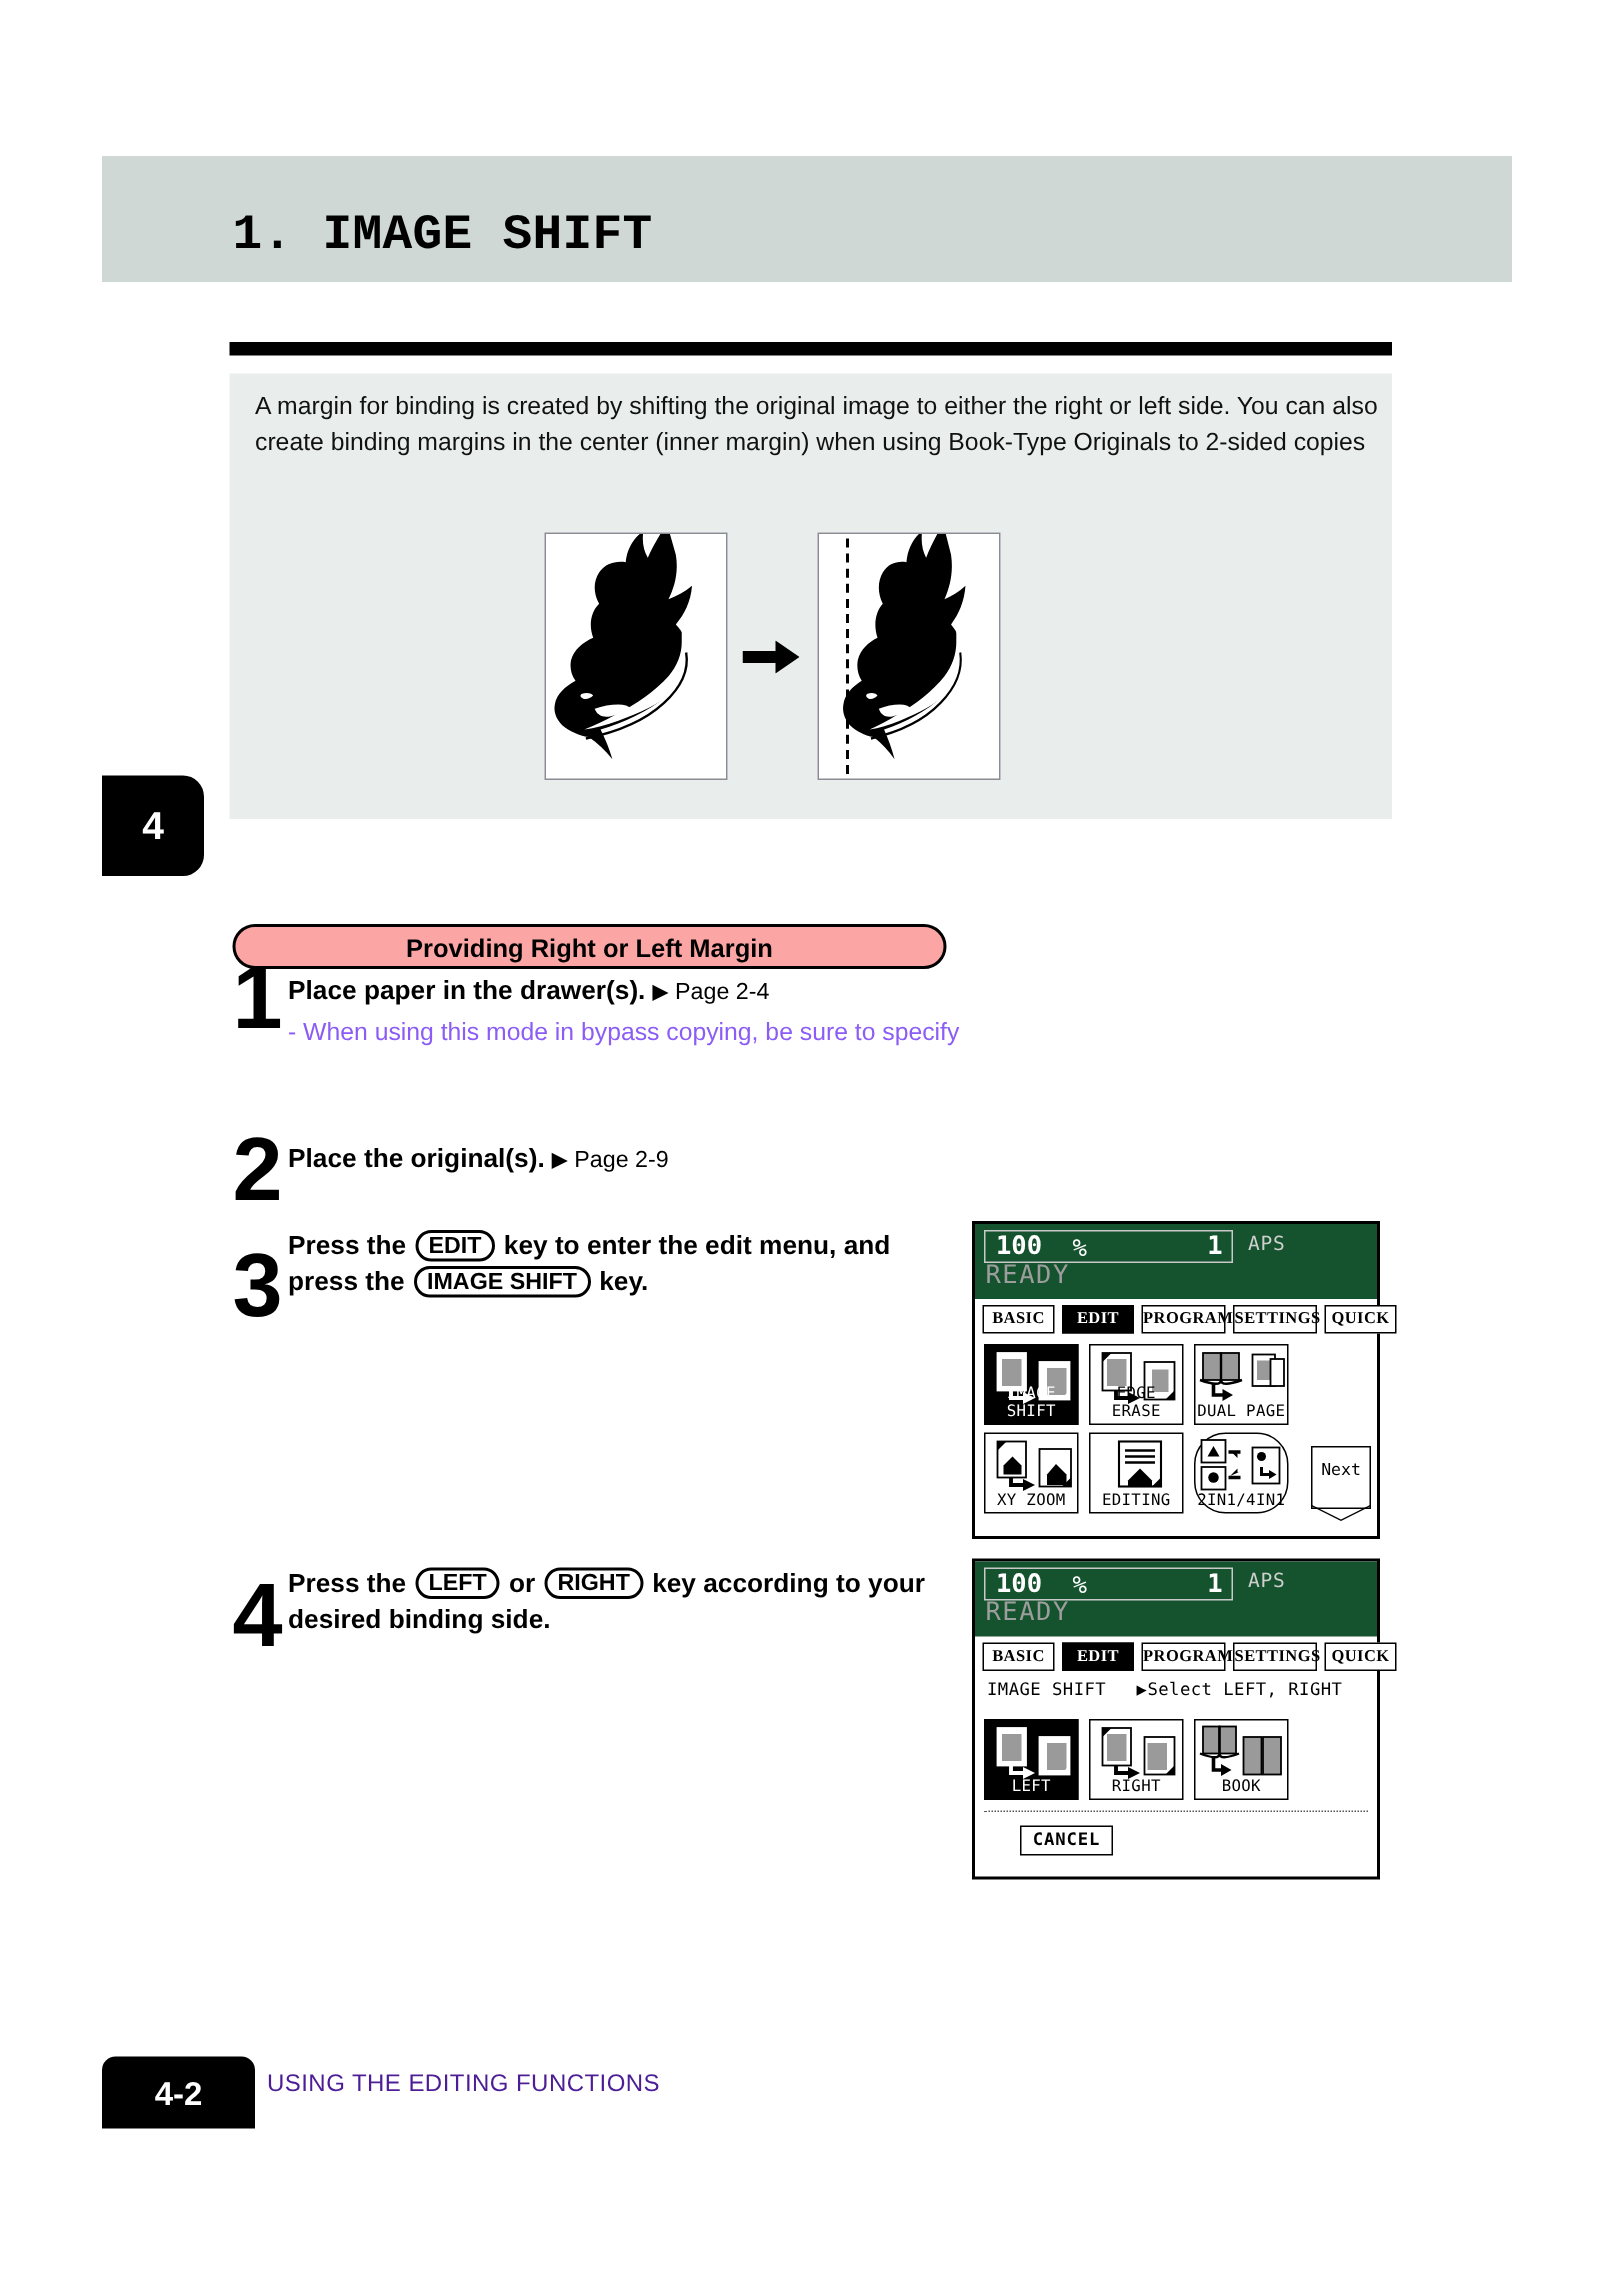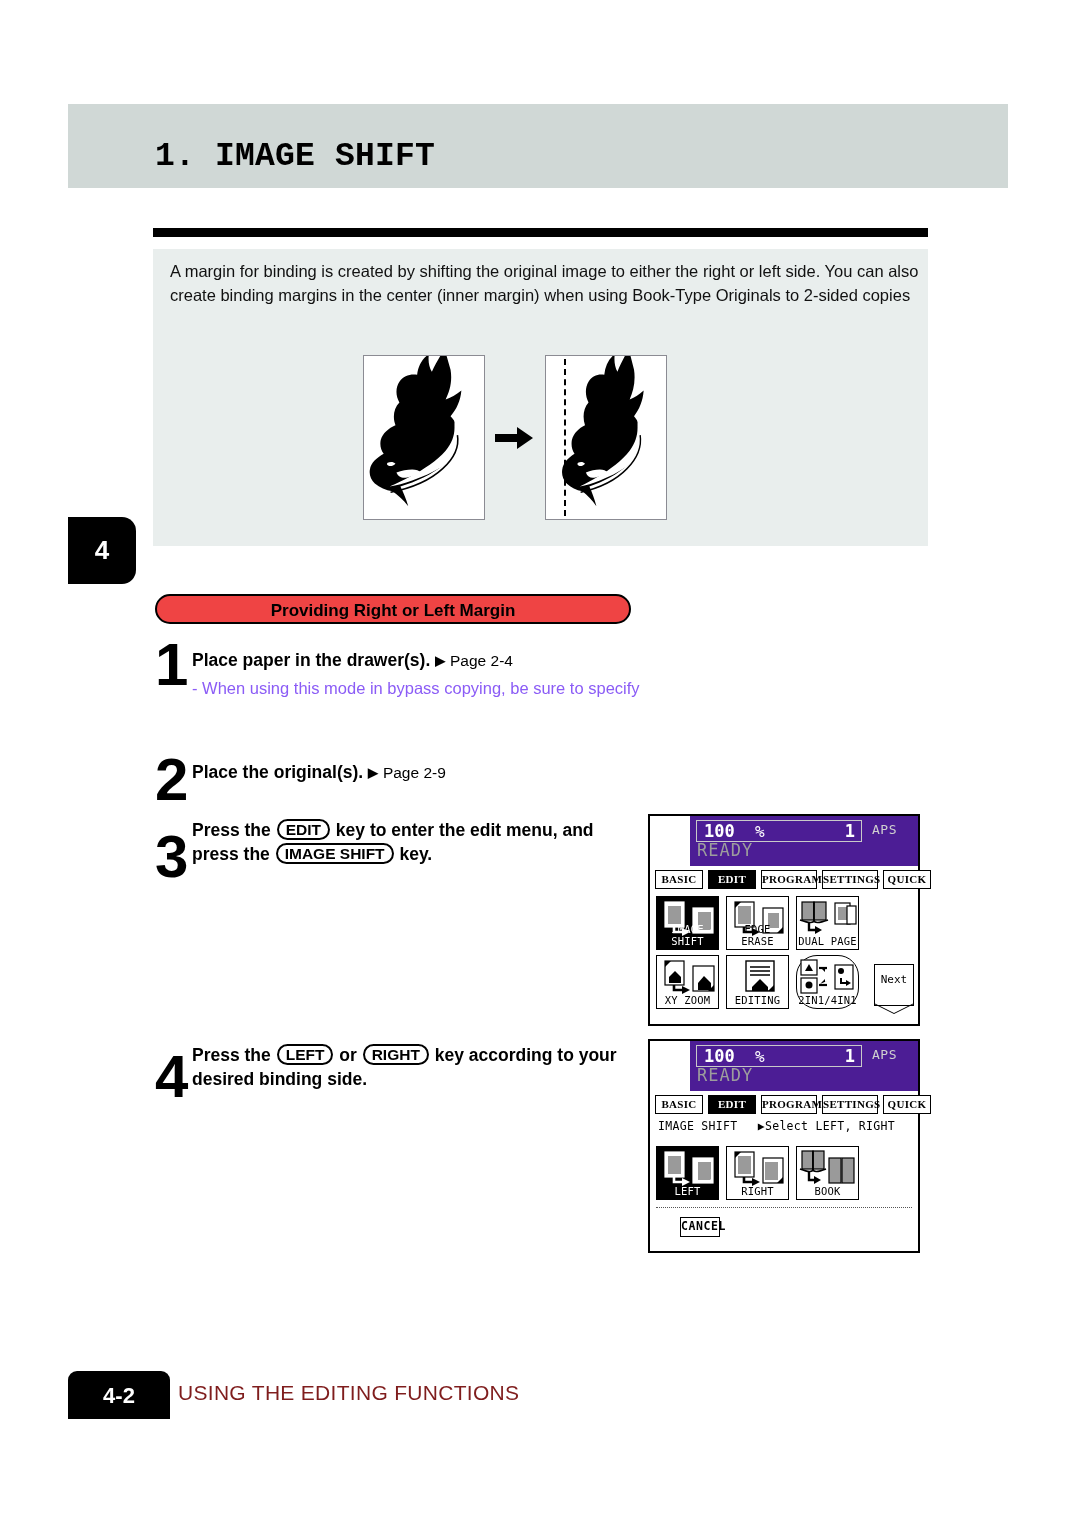--- a/index.html
+++ b/index.html
@@ -62,22 +62,22 @@
     position:absolute;left:68px;top:517px;width:68px;height:67px;
     background:#000;border-radius:0 14px 14px 0;
   }
   .chap-tab span{
     position:absolute;left:0;right:0;top:18px;text-align:center;
     color:#fff;font-size:26px;font-weight:bold;
   }
 
   
   .pill{
-    position:absolute;left:155px;top:594px;width:476px;height:30px;
-    border:2.5px solid #000;border-radius:16px;background:#ef4444;box-sizing:border-box;
+    position:absolute;left:155px;top:616px;width:476px;height:30px;
+    border:2.5px solid #000;border-radius:16px;background:#fca5a5;box-sizing:border-box;
   }
   .pill span{
     position:absolute;left:0;right:0;top:5px;text-align:center;
     font-size:17px;font-weight:bold;color:#000;
   }
 
   
   .step-num{
     position:absolute;font-size:60px;font-weight:bold;color:#000;
     font-family:"Liberation Sans", sans-serif;line-height:.82;
@@ -94,21 +94,21 @@
     padding:0px 7px;font-size:15.5px;font-weight:bold;line-height:17px;
     vertical-align:1px;margin:0 1px;
   }
 
   
   .lcd{
     position:absolute;background:#fff;border:2px solid #000;box-sizing:border-box;
     font-family:"DejaVu Sans Mono", monospace;
   }
   .lcd-hdr{
-    position:absolute;left:0;top:0;right:0;height:50px;background:#4c1d95;margin-left:40px;
+    position:absolute;left:0;top:0;right:0;height:50px;background:#14532d;
   }
   .lcd-ratio{
     position:absolute;left:6px;top:4px;width:166px;height:22px;
     border:1.5px solid #c9c9c9;box-sizing:border-box;
   }
   .lcd-ratio .v{position:absolute;left:7px;top:0px;color:#fff;font-size:17px;font-weight:bold;}
   .lcd-ratio .p{position:absolute;left:58px;top:1px;color:#fff;font-size:16px;}
   .lcd-ratio .c{position:absolute;right:6px;top:0px;color:#fff;font-size:17px;font-weight:bold;}
   .lcd-aps{position:absolute;left:182px;top:6px;color:#cfcfcf;font-size:13px;letter-spacing:.5px;}
   .lcd-ready{position:absolute;left:7px;top:24px;color:#9d9d9d;font-size:17px;letter-spacing:1px;}
@@ -159,21 +159,21 @@
   
   .foot-tab{
     position:absolute;left:68px;top:1371px;width:102px;height:48px;
     background:#000;border-radius:9px 9px 0 0;
   }
   .foot-tab span{
     position:absolute;left:0;right:0;top:12px;text-align:center;
     color:#fff;font-size:22px;font-weight:bold;
   }
   .foot-text{
-    position:absolute;left:178px;top:1381px;font-size:21px;color:#7f1d1d;letter-spacing:.3px;
+    position:absolute;left:178px;top:1381px;font-size:16px;color:#4c1d95;letter-spacing:.3px;
   }
 </style>
 </head>
 <body>
 
 <div class="page">
 
   <div class="header-band"></div>
   <div class="header-title">1. IMAGE SHIFT</div>
 
@@ -442,21 +442,21 @@
         <rect x="32" y="8" width="12" height="25" fill="#9a9a9a" stroke="#000" stroke-width="1.2"></rect>
         <rect x="45" y="8" width="12" height="25" fill="#9a9a9a" stroke="#000" stroke-width="1.2"></rect>
         <path d="M12 21 v9 h7" stroke="#000" stroke-width="2.4" fill="none"></path>
         <path d="M17 26 l7 4 l-7 4 z" fill="#000"></path>
       </svg>
       <div class="lbl">BOOK</div>
     </div>
 
     <div class="hr-dot" style="top:166px;"></div>
 
-    <div class="cancel" style="left:30px;top:176px;width:40px;height:20px;">CANCEL</div>
+    <div class="cancel" style="left:30px;top:176px;width:62px;height:20px;">CANCEL</div>
   </div>
 
   <div class="foot-tab">
     <span>4-2</span>
   </div>
   <div class="foot-text">USING THE EDITING FUNCTIONS</div>
 
 </div>
 
 </body></html>

